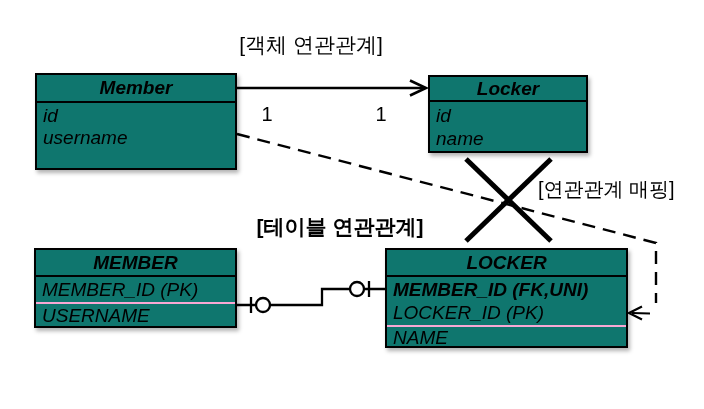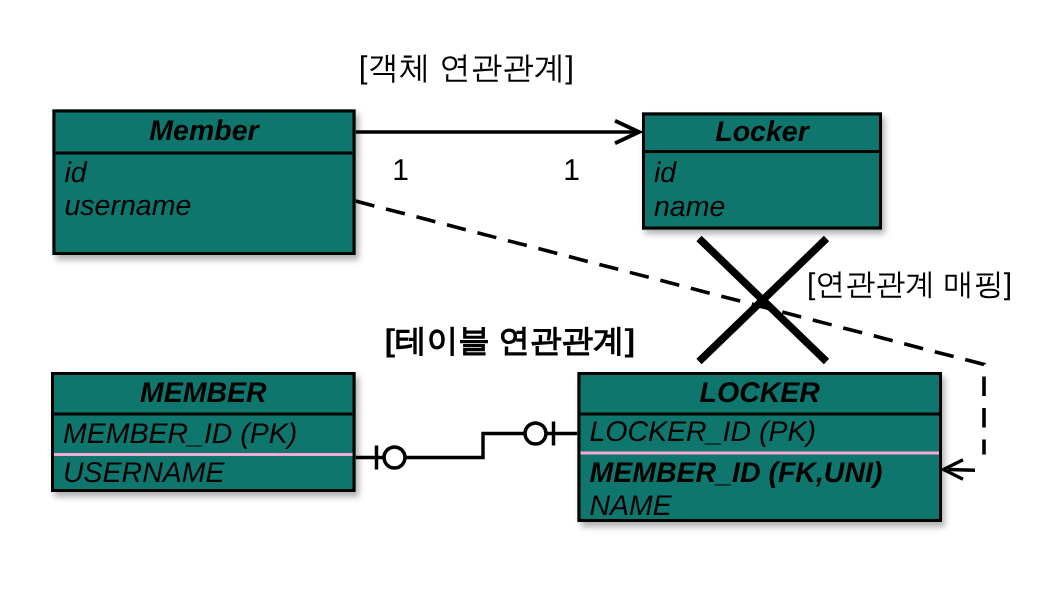--- a/index.html
+++ b/index.html
@@ -109,18 +109,18 @@
   </div>
 
   <div class="ebox" style="left:34px;top:248px;width:203px;height:80px;">
     <div class="title" style="height:25px;line-height:25px;">MEMBER</div>
     <div class="row ruled" style="height:25px;line-height:25px;">MEMBER_ID (PK)</div>
     <div class="row" style="height:24px;line-height:24px;">USERNAME</div>
   </div>
 
   <div class="ebox" style="left:385px;top:248px;width:243px;height:100px;">
     <div class="title" style="height:25px;line-height:25px;">LOCKER</div>
+    <div class="row bold" style="padding-top:2px;height:22px;line-height:22px;">MEMBER_ID (FK,UNI)</div>
     <div class="row ruled" style="height:24px;line-height:24px;">LOCKER_ID (PK)</div>
-    <div class="row bold" style="padding-top:2px;height:22px;line-height:22px;">MEMBER_ID (FK,UNI)</div>
     <div class="row" style="height:22px;line-height:22px;">NAME</div>
   </div>
 
 </div>
 
 </body></html>

